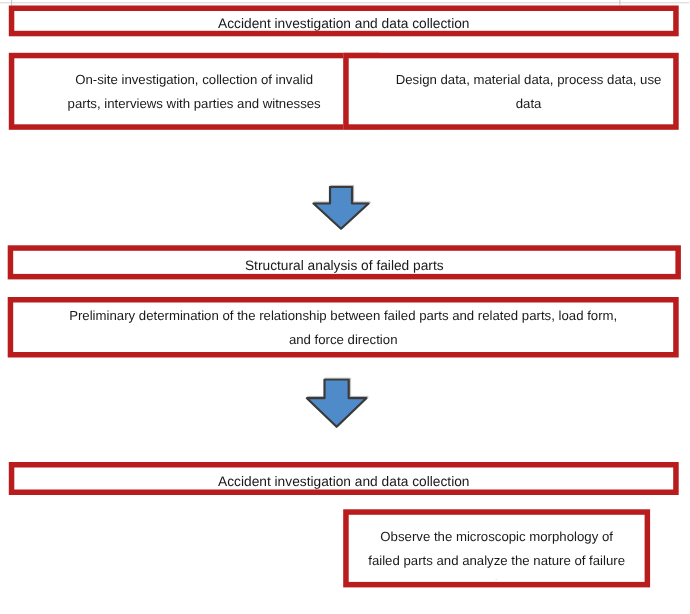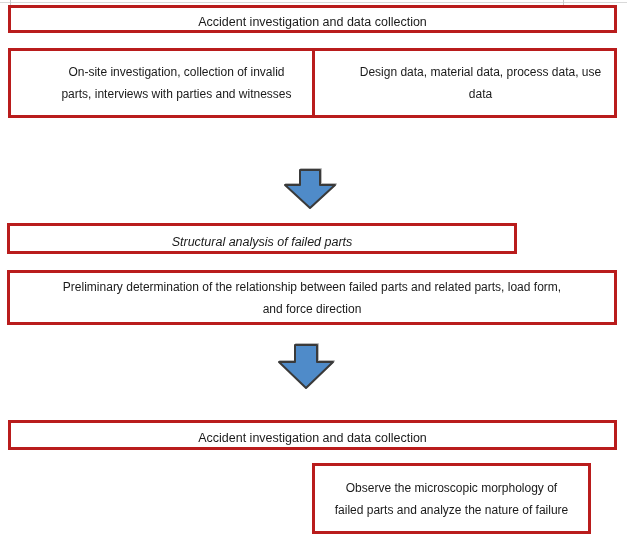--- a/index.html
+++ b/index.html
@@ -27,21 +27,21 @@
     position: absolute;
     top: 0; width: 1px; height: 6px;
     background: #c9c9c9;
   }
   .gridline-v.left  { left: 10px; }
   .gridline-v.right { left: 563px; }
 
   .box {
     position: absolute;
     background: #ffffff;
-    border: 3px solid #b91c1c;
+    border: 5px solid #b91c1c;
     box-sizing: border-box;
     display: flex;
     align-items: center;
     justify-content: center;
     text-align: center;
     overflow: hidden;
   }
   .title-box .txt {
     font-size: 12.5px;
     transform: translateY(2.5px);
@@ -50,21 +50,21 @@
   .para-box .txt {
     font-size: 12px;
     line-height: 22px;
     white-space: pre-line;
     padding: 0 10px;
   }
 
   #box-stage1-title  { left: 8px;   top: 5px;   width: 609px; height: 28px; }
   #box-stage1-left   { left: 8px;   top: 48px;  width: 337px; height: 70px; }
   #box-stage1-right  { left: 312px; top: 48px;  width: 305px; height: 70px; padding-left: 32px; }
-  #box-stage2-title  { left: 7px;   top: 223px; width: 510px; height: 31px; font-style: italic; }
+  #box-stage2-title  { left: 7px;   top: 223px; width: 612px; height: 31px; }
   #box-stage2-detail { left: 7px;   top: 270px; width: 610px; height: 55px; }
   #box-stage3-title  { left: 8px;   top: 420px; width: 609px; height: 30px; }
   #box-stage3-left   { left: 8px;   top: 463px; width: 302px; height: 71px; }
   #box-stage3-right  { left: 312px; top: 463px; width: 279px; height: 71px; }
 
   .arrow {
     position: absolute;
   }
   #arrow-1 { left: 283px; top: 169px; }
   #arrow-2 { left: 277px; top: 344px; }

